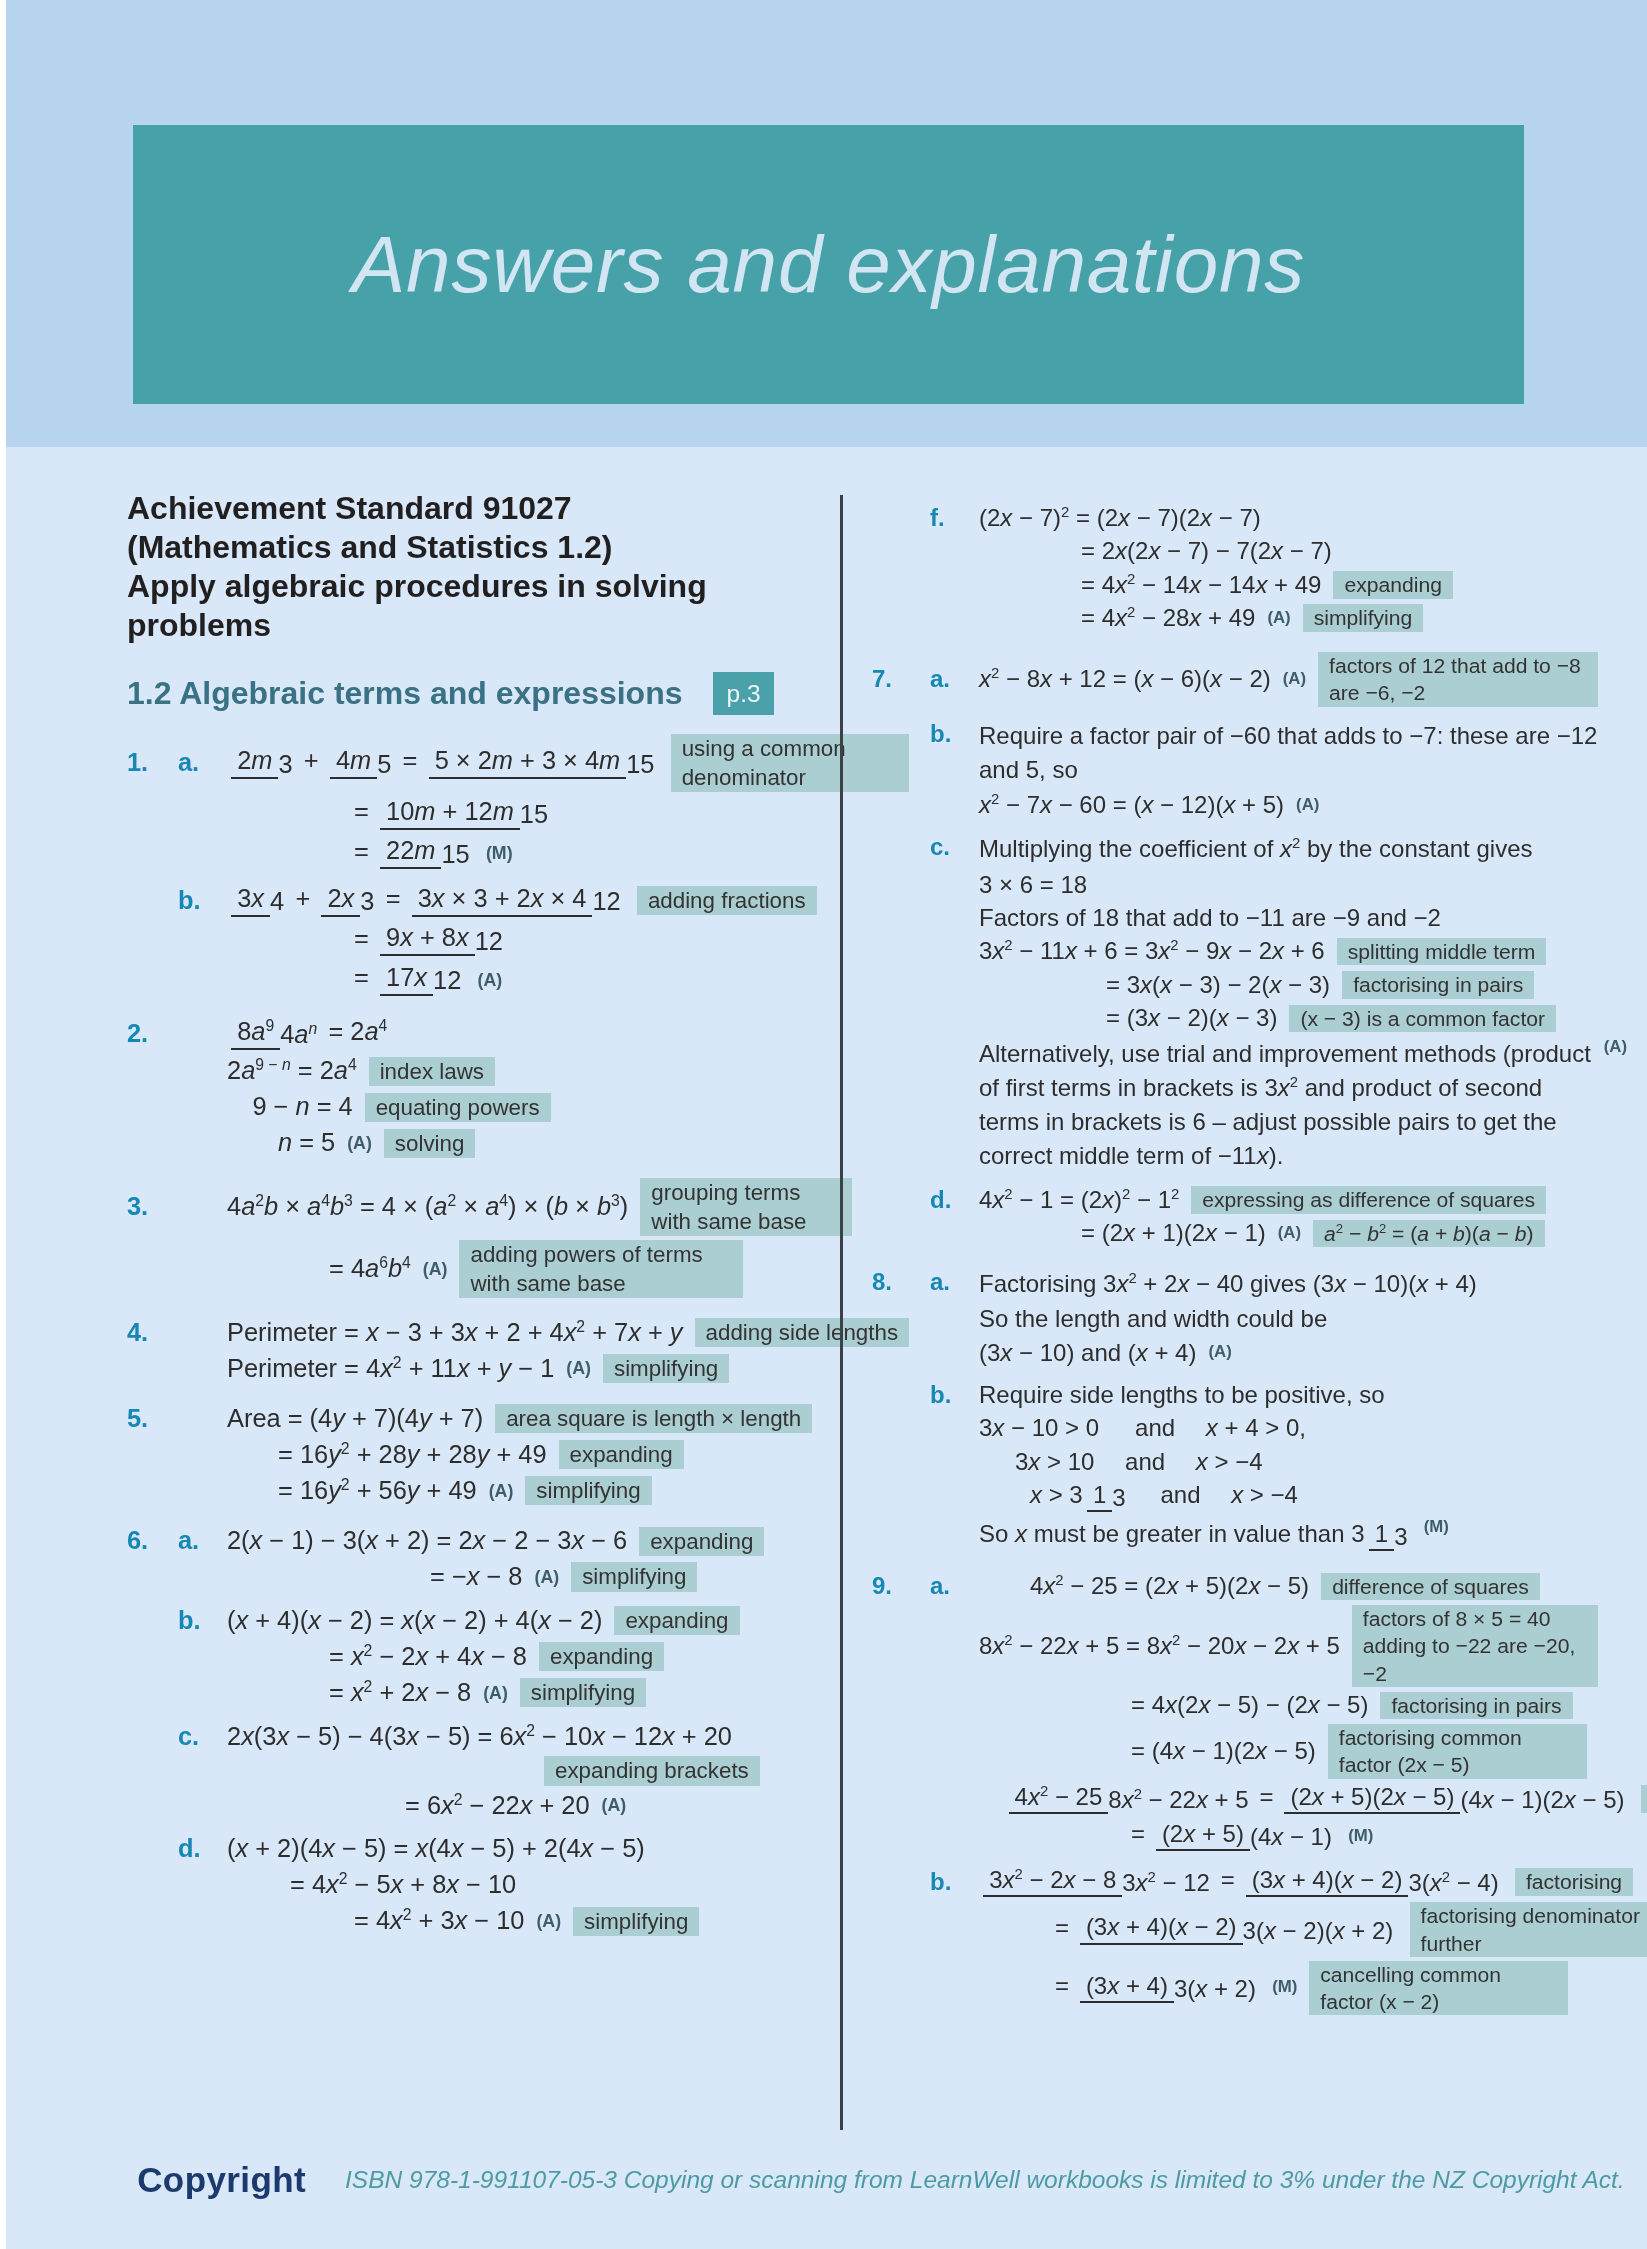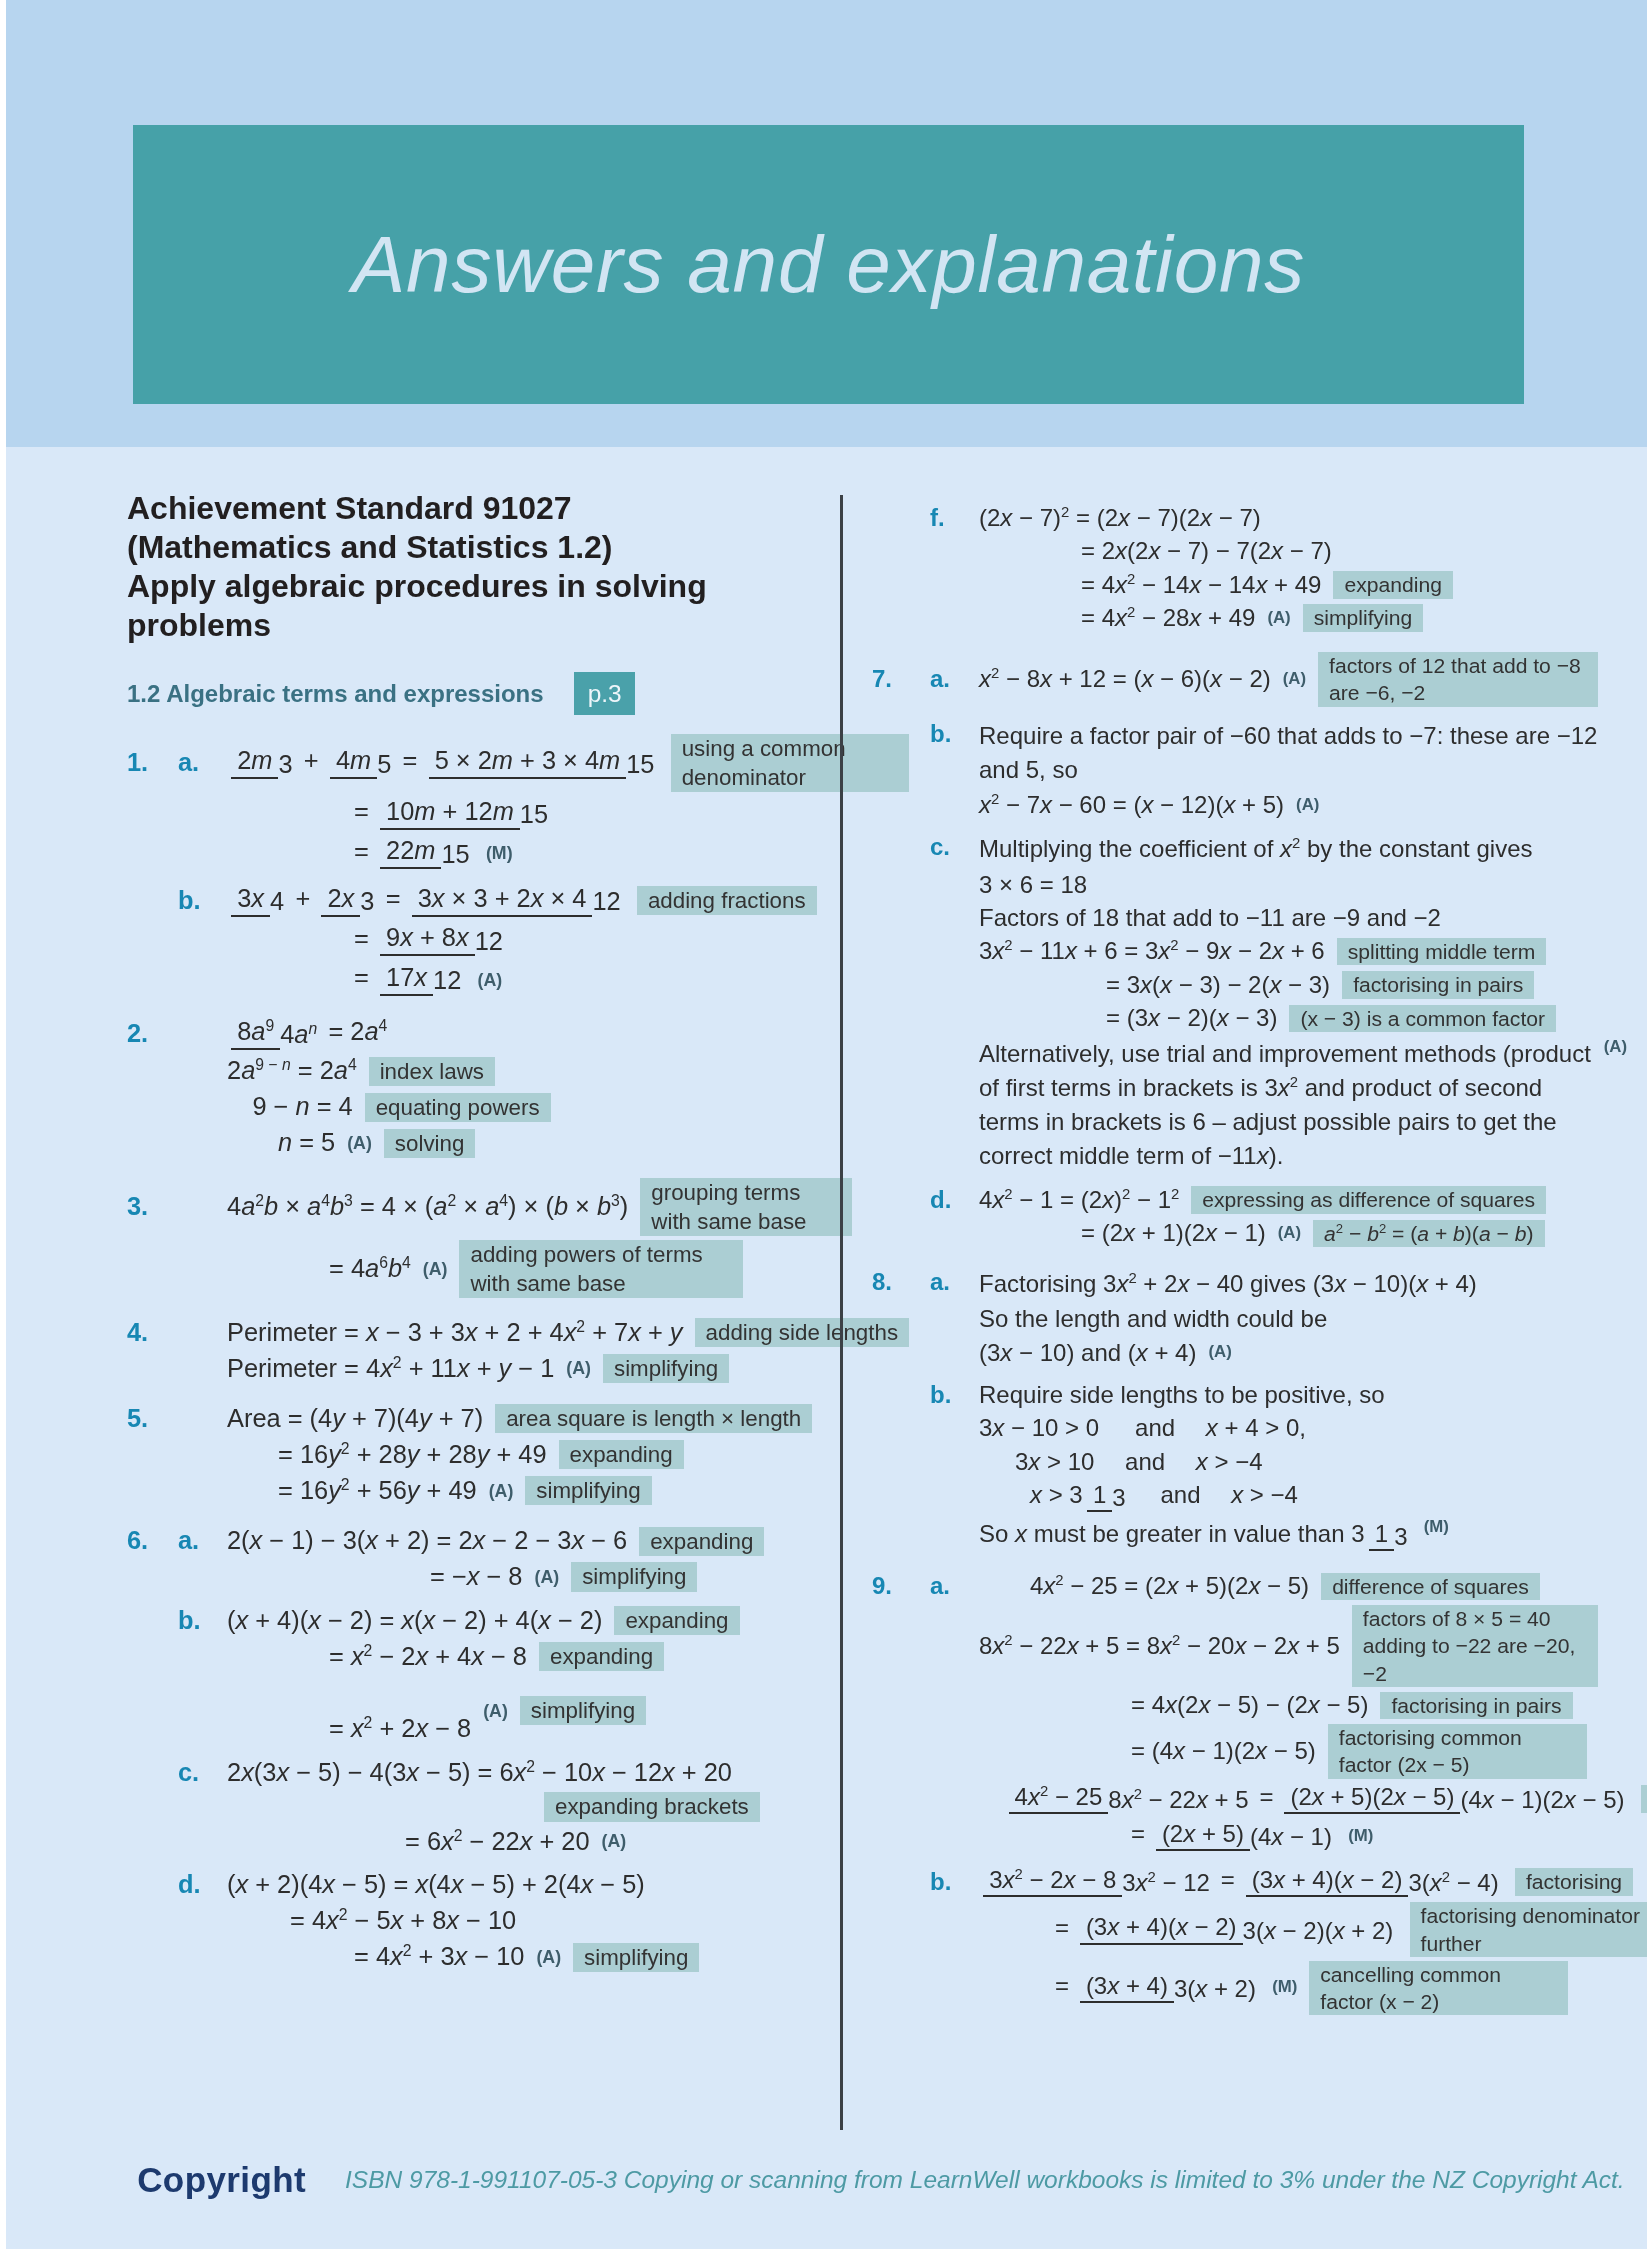--- a/index.html
+++ b/index.html
@@ -11,21 +11,21 @@
   .banner{position:absolute;left:133px;top:125px;width:1391px;height:279px;
           background:var(--banner,#46a1a8);display:flex;align-items:center;justify-content:center;}
   .banner-title{font-style:italic;font-size:80px;letter-spacing:0.8px;color:#d2e5f3;}
 
   .col{position:absolute;}
   .col-l{left:127px;top:489px;width:720px;font-size:25.4px;}
   .col-r{left:872px;top:491px;width:755px;font-size:24px;}
 
   .std-heading{font-weight:700;font-size:32px;line-height:1.22;color:#221f20;white-space:pre-line;}
   .section-row{display:flex;align-items:center;margin-top:27px;margin-bottom:12px;}
-  .section-title{font-weight:700;font-size:24px;color:var(--section,#3a7183);white-space:nowrap;}
+  .section-title{font-weight:700;font-size:32px;color:var(--section,#3a7183);white-space:nowrap;}
   .badge{margin-left:30.5px;background:var(--badge,#4aa1aa);color:#eef6fa;font-size:24.5px;
          padding:7.6px 13.5px;flex:none;}
 
   .line{display:flex;align-items:center;column-gap:12px;margin:4.2px 0;line-height:1.25;}
   .col-r .line{margin:3.4px 0;}
   .line.wrap{align-items:flex-start;}
   .gn{flex:0 0 39px;color:var(--num,#1787b3);font-weight:700;}
   .col-r .gn{flex-basis:46px;}
   .gl{flex:0 0 37px;color:var(--num,#1787b3);font-weight:700;}
   .mtext{white-space:nowrap;}
@@ -225,21 +225,21 @@
         </div>
         <div class="line">
           <span class="gn"></span>
           <span class="gl"></span>
           <span class="mtext" style="margin-left: 102px;">= <i>x</i><sup>2</sup> − 2<i>x</i> + 4<i>x</i> − 8</span>
           <span class="note">expanding</span>
         </div>
         <div class="line">
           <span class="gn"></span>
           <span class="gl"></span>
-          <span class="mtext" style="margin-left: 102px; margin-top: 36px;">= <i>x</i><sup>2</sup> + 2<i>x</i> − 8</span>
+          <span class="mtext" style="margin-left: 102px;">= <i>x</i><sup>2</sup> + 2<i>x</i> − 8</span>
           <span class="mk">(A)</span>
           <span class="note">simplifying</span>
         </div>
         <div class="line" style="margin-top: 12px;">
           <span class="gn"></span>
           <span class="gl">c.</span>
           <span class="mtext">2<i>x</i>(3<i>x</i> − 5) − 4(3<i>x</i> − 5) = 6<i>x</i><sup>2</sup> − 10<i>x</i> − 12<i>x</i> + 20</span>
         </div>
         <div class="line">
           <span class="gn"></span>

